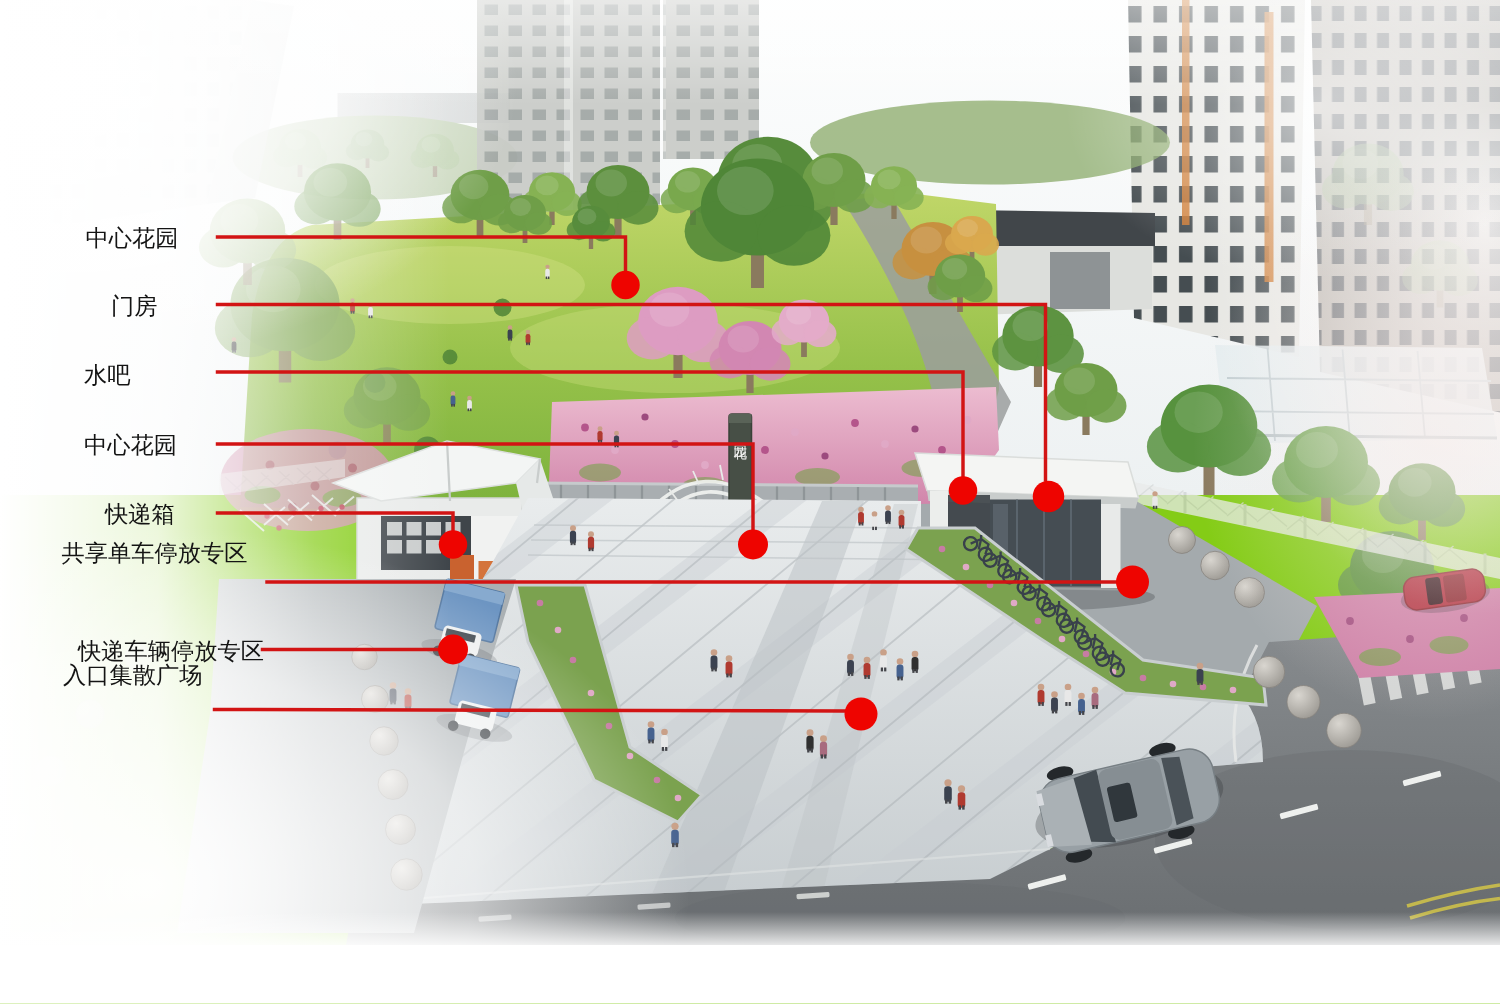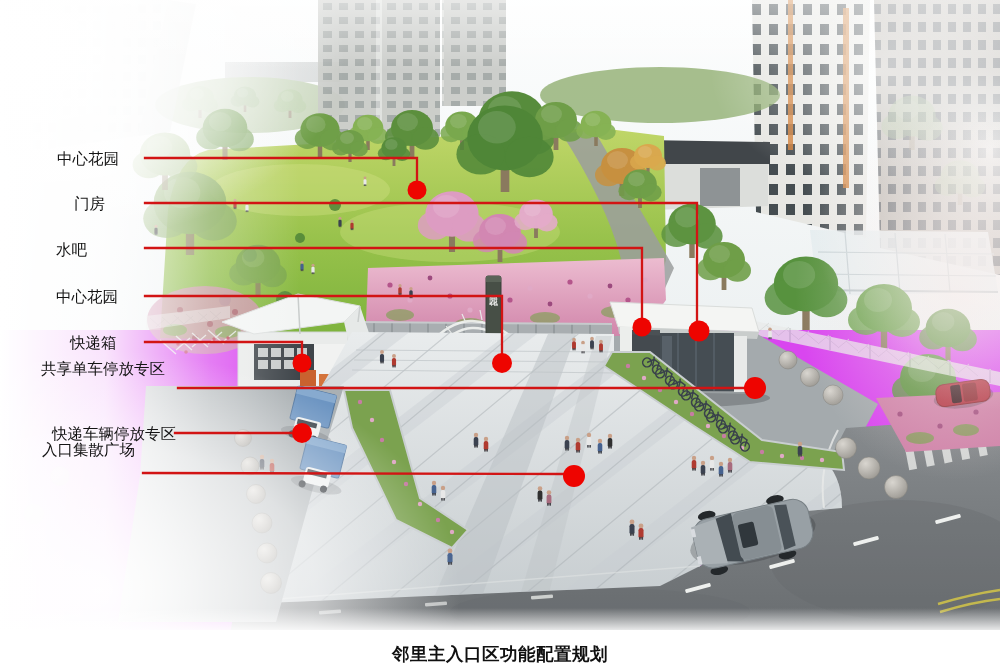--- a/index.html
+++ b/index.html
@@ -1,16 +1,16 @@
 <!DOCTYPE html>
 <html><head>
 <meta charset="utf-8">
 <style>
   html,body{margin:0;padding:0;background:#ffffff;}
-  .canvas{position:relative;width:1000px;height:669px;background:#d946ef;overflow:hidden;
+  .canvas{position:relative;width:1000px;height:669px;background:#84cc16;overflow:hidden;
           font-family:"Liberation Serif","DejaVu Serif",serif;}
   .scene-svg{position:absolute;left:0;top:0;}
   .ann-label{position:absolute;font-size:15.5px;color:#141414;white-space:nowrap;
              font-family:"Liberation Serif","DejaVu Serif",serif;}
   .ann-line{fill:none;stroke-width:2.3px;}
   .caption{position:absolute;left:0;right:0;top:642px;text-align:center;
            font-weight:bold;font-size:17.5px;color:#101010;letter-spacing:.5px;}
 </style>
 </head>
 <body>
@@ -565,15 +565,14 @@
 
 <div class="ann-label" style="left:57px;top:149px">中心花园</div>
 <div class="ann-label" style="left:74px;top:194px">门房</div>
 <div class="ann-label" style="left:56px;top:240px">水吧</div>
 <div class="ann-label" style="left:56px;top:287px">中心花园</div>
 <div class="ann-label" style="left:70px;top:333px">快递箱</div>
 <div class="ann-label" style="left:41px;top:359px">共享单车停放专区</div>
 <div class="ann-label" style="left:52px;top:424px">快递车辆停放专区</div>
 <div class="ann-label" style="left:42px;top:440px">入口集散广场</div>
 
-<div class="caption">邻里主入口区功能配置规划</div>
 
 </div>
 
 </body></html>

